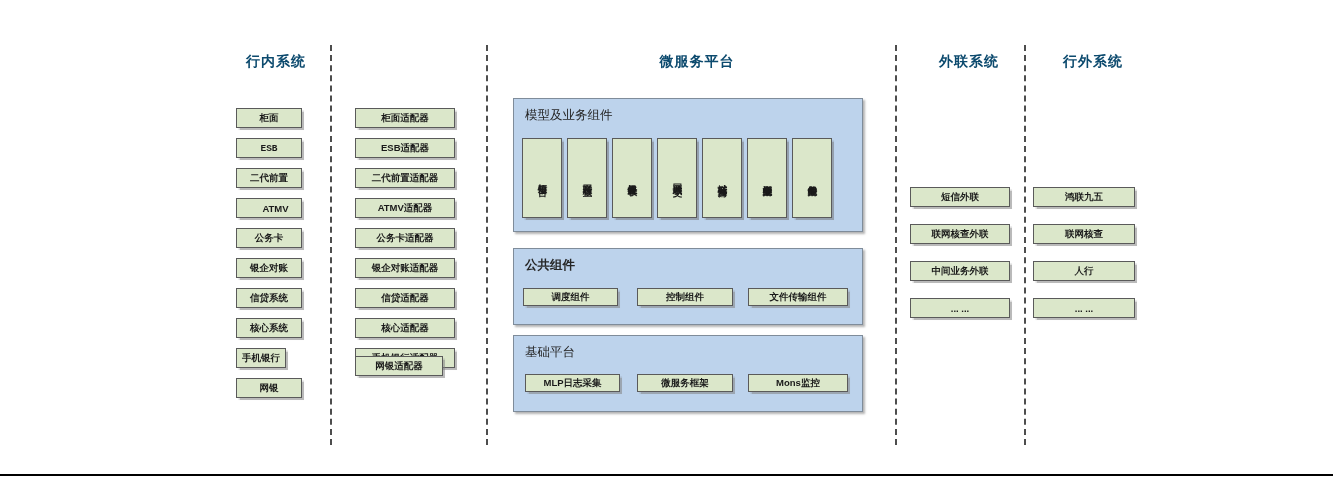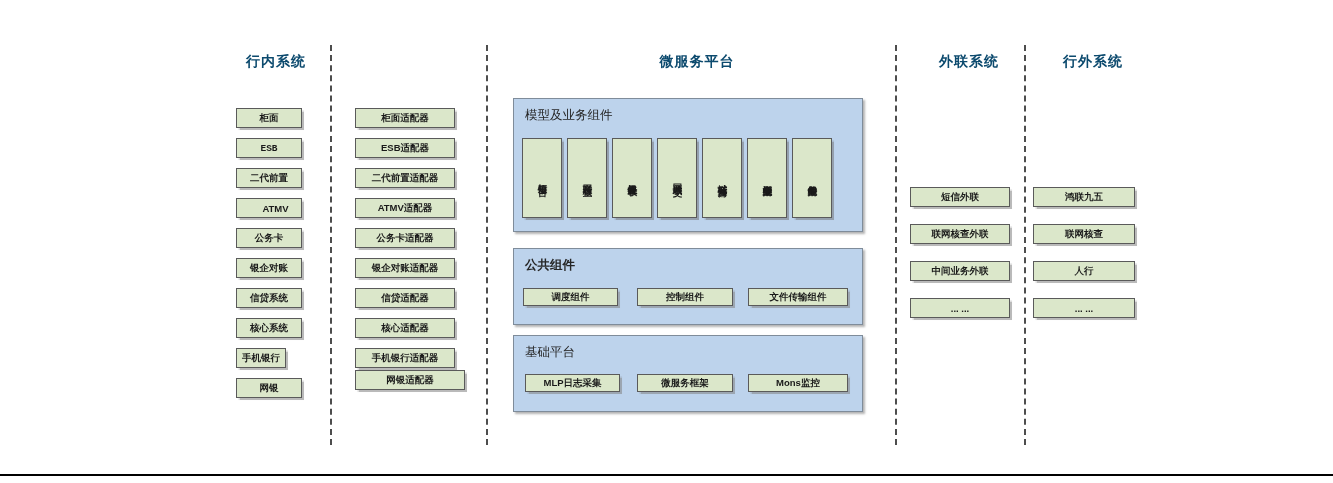--- a/index.html
+++ b/index.html
@@ -112,21 +112,21 @@
 
   <div class="gbox h20" style="left:355px; top:108px; width:100px;">柜面适配器</div>
   <div class="gbox h20" style="left:355px; top:138px; width:100px;">ESB适配器</div>
   <div class="gbox h20" style="left:355px; top:168px; width:100px;">二代前置适配器</div>
   <div class="gbox h20" style="left:355px; top:198px; width:100px;">ATMV适配器</div>
   <div class="gbox h20" style="left:355px; top:228px; width:100px;">公务卡适配器</div>
   <div class="gbox h20" style="left:355px; top:258px; width:100px;">银企对账适配器</div>
   <div class="gbox h20" style="left:355px; top:288px; width:100px;">信贷适配器</div>
   <div class="gbox h20" style="left:355px; top:318px; width:100px;">核心适配器</div>
   <div class="gbox h20" style="left:355px; top:348px; width:100px;">手机银行适配器</div>
-  <div class="gbox h20" style="left:355px; top:370px; width:110px;">网银适配器</div>
+  <div class="gbox h20" style="left:355px; top:356px; width:88px;">网银适配器</div>
 
   <div class="panel" style="left:513px; top:98px; width:350px; height:134px;"></div>
   <div class="panel-title" style="left:525px; top:107px;">模型及业务组件</div>
   <div class="vbox" style="left:522px; top:138px;">短信平台</div>
   <div class="vbox" style="left:567px; top:138px;">联网核查</div>
   <div class="vbox" style="left:612px; top:138px; letter-spacing:0;">银联及银行卡</div>
   <div class="vbox" style="left:657px; top:138px;">同城票交</div>
   <div class="vbox" style="left:702px; top:138px;">城商行清算</div>
   <div class="vbox" style="left:747px; top:138px; letter-spacing:0;">中间业务模型</div>
   <div class="vbox" style="left:792px; top:138px; letter-spacing:0;">中间业务组件</div>

